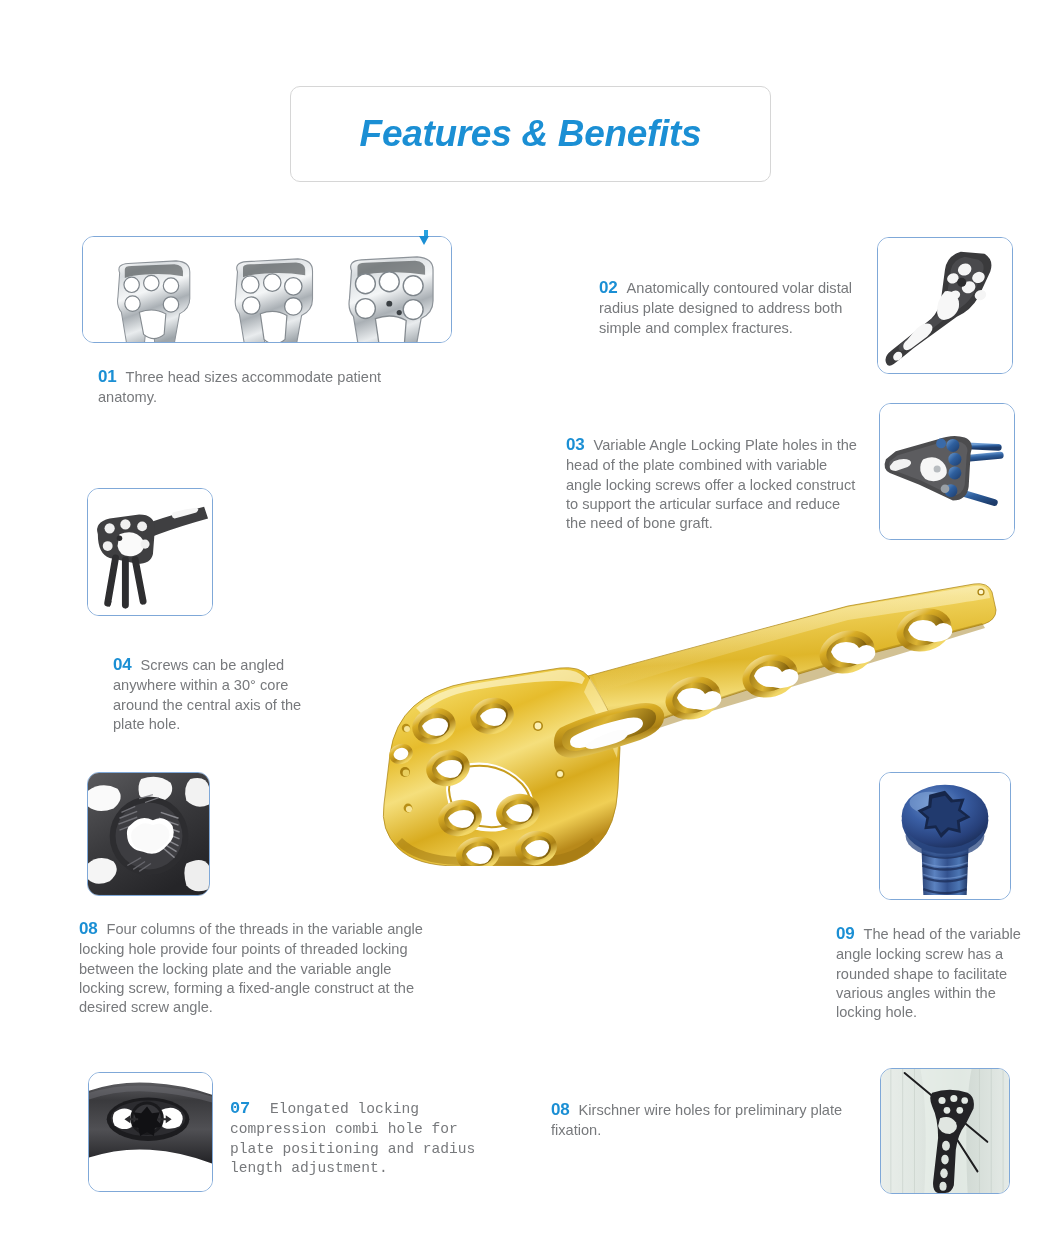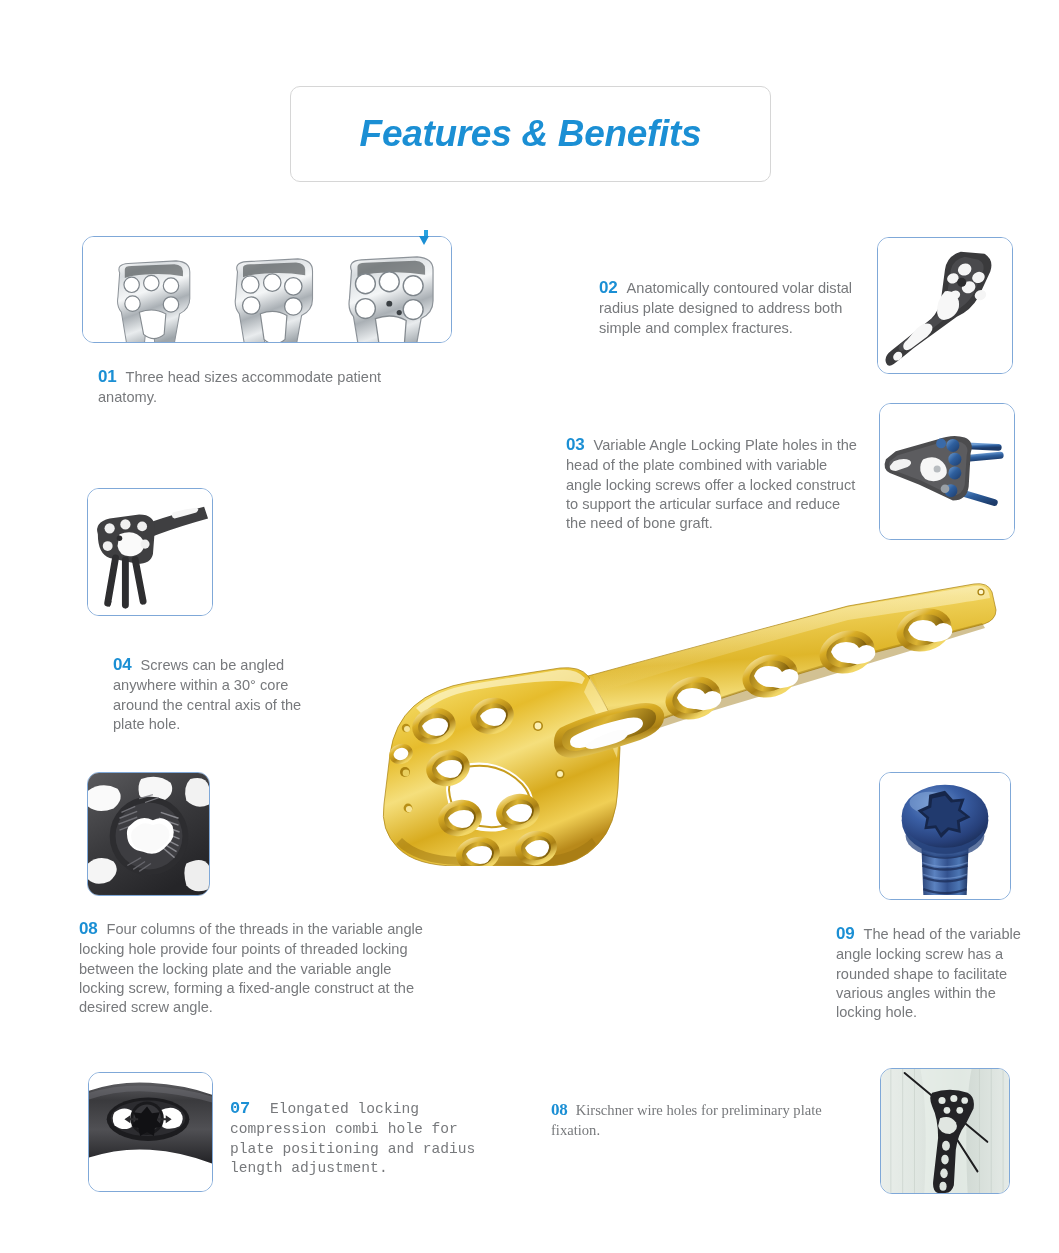--- a/index.html
+++ b/index.html
@@ -534,17 +534,17 @@
       <circle cx="67" cy="42" r="3.4" fill="#e2e8e3"></circle>
       <circle cx="80" cy="42" r="3.4" fill="#e2e8e3"></circle>
       <path d="M60 50 Q70 46 76 54 Q80 62 70 66 Q60 66 58 58 Z" fill="#e0e6e1"></path>
       <ellipse cx="66" cy="78" rx="4" ry="5" fill="#dde4df"></ellipse>
       <ellipse cx="65" cy="92" rx="3.8" ry="5" fill="#dde4df"></ellipse>
       <ellipse cx="64" cy="106" rx="3.8" ry="5" fill="#dde4df"></ellipse>
       <ellipse cx="63" cy="119" rx="3.6" ry="4.6" fill="#dde4df"></ellipse>
     </svg>
   </div>
 
-  <div class="cap" style="left:551px; top:1099px; width:300px;font-family:Liberation Serif, serif;">
+  <div class="cap" style="left:551px; top:1099px; width:300px;">
     <span class="num">08</span><span>Kirschner wire holes for preliminary plate fixation.</span>
   </div>
 
 </div>
 
 </body></html>

